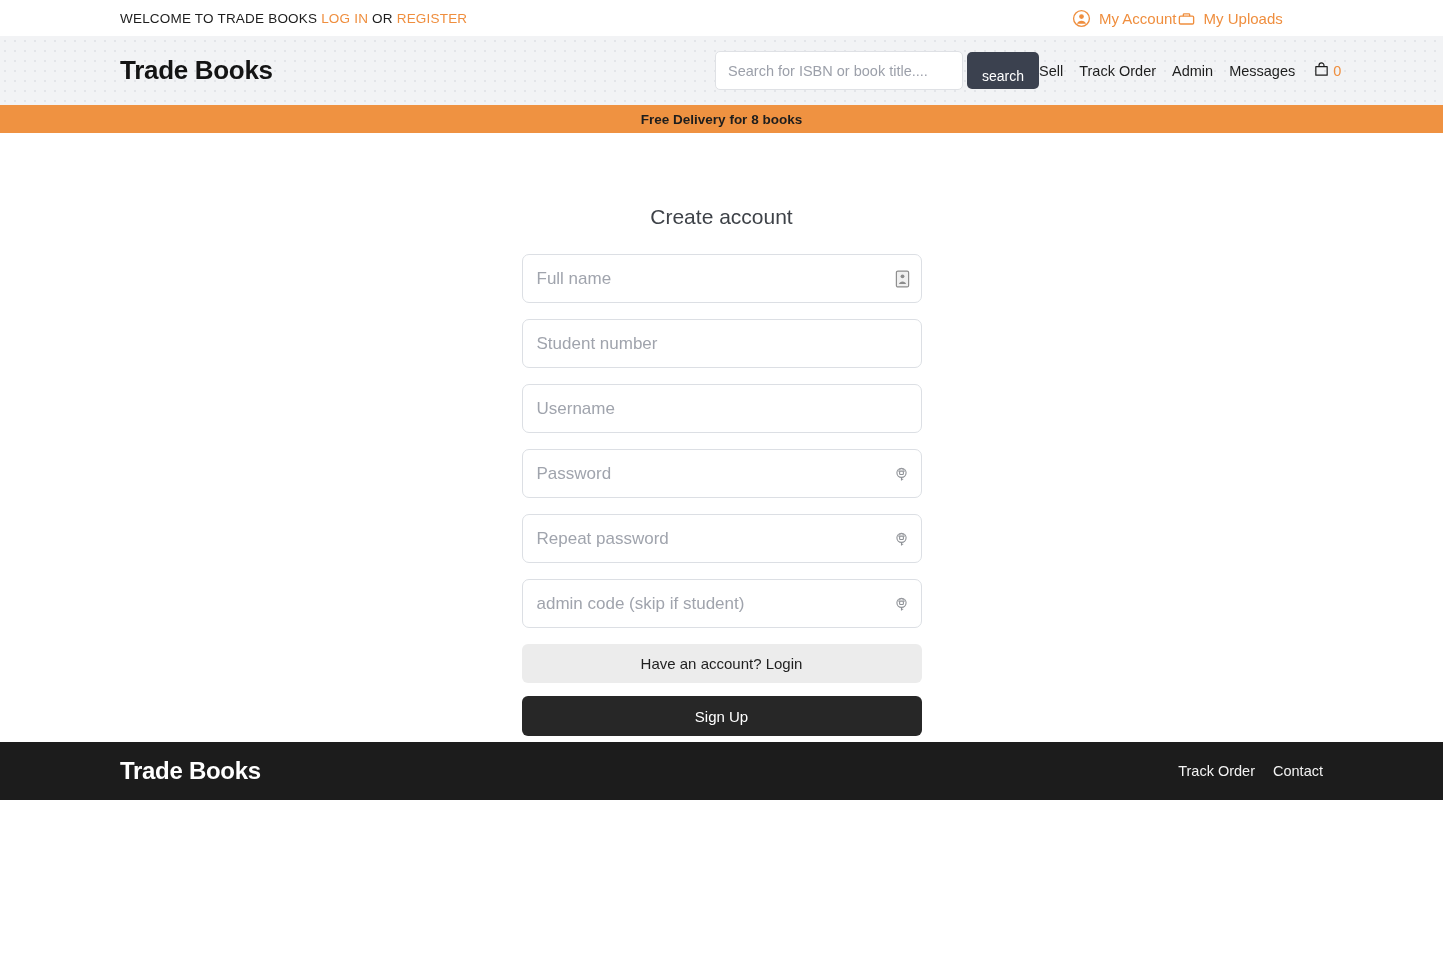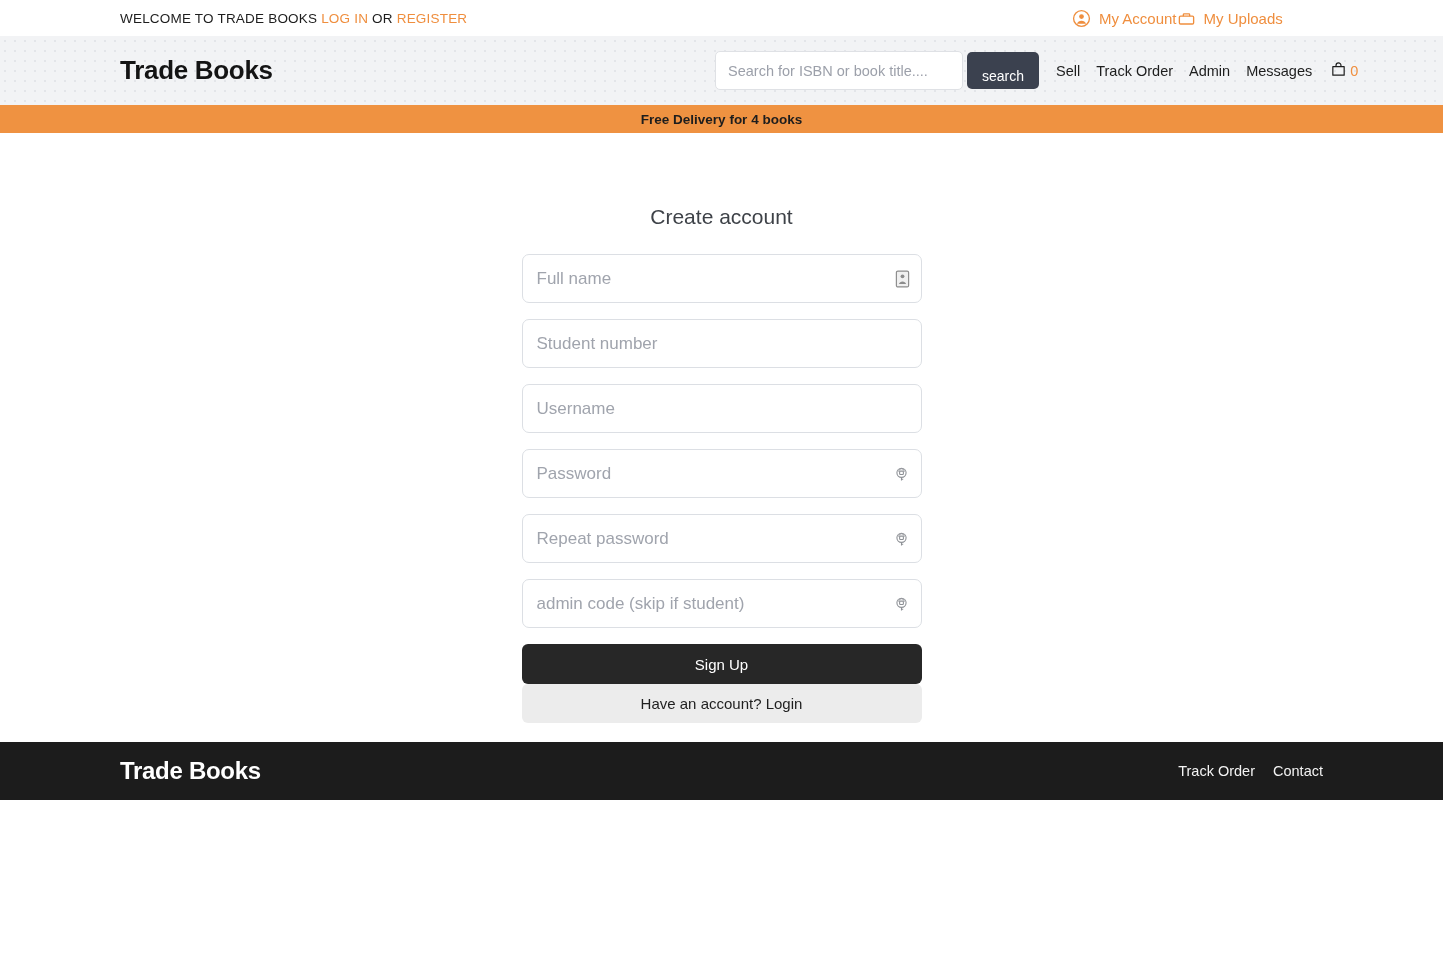--- a/index.html
+++ b/index.html
@@ -108,21 +108,20 @@
     border: none;
     border-radius: 5px;
     font-size: 14px;
     font-family: "Liberation Sans", sans-serif;
     cursor: pointer;
   }
   .nav {
     display: flex;
     align-items: center;
     gap: 16px;
-    margin-left: 17px;
   }
   .nav a {
     color: #1e1e1e;
     font-size: 14.5px;
     text-decoration: none;
     white-space: nowrap;
   }
   .cart {
     display: flex;
     align-items: center;
@@ -300,21 +299,21 @@
               <path d="M8.5 8V6.2a3.5 3.5 0 0 1 7 0V8"></path>
             </svg>
           </span>
           <span class="cart-count">0</span>
         </a>
       </div>
     </div>
   </div>
 
   <div class="banner">
-    <span>Free Delivery for 4 books</span>
+    <span>Free Delivery for 8 books</span>
   </div>
 
   <div class="main">
     <div class="form-wrap">
       <div class="form-title">Create account</div>
 
       <div class="field">
         <input type="text" placeholder="Full name" style="">
         <span class="field-icon">
           <svg width="15" height="18" viewBox="0 0 16 20" fill="none">
@@ -362,22 +361,22 @@
         <span class="field-icon">
           <svg width="17" height="18" viewBox="0 0 20 20" fill="none" stroke="#8e9196" stroke-width="1.3">
             <circle cx="10" cy="8.6" r="5.4"></circle>
             <rect x="7.8" y="6.6" width="4.4" height="4" rx="0.8"></rect>
             <path d="M6.6 7.2a3.4 3.4 0 0 1 6.8 0" stroke-width="1.1"></path>
             <path d="M10 14v3.6M10 16.2h2"></path>
           </svg>
         </span>
       </div>
 
+      <button class="btn btn-login">Have an account? Login</button>
       <button class="btn btn-signup">Sign Up</button>
-      <button class="btn btn-login">Have an account? Login</button>
     </div>
   </div>
 
   <div class="footer">
     <div class="footer-logo">Trade Books</div>
     <div class="footer-links">
       <a href="#">Track Order</a>
       <a href="#">Contact</a>
     </div>
   </div>

